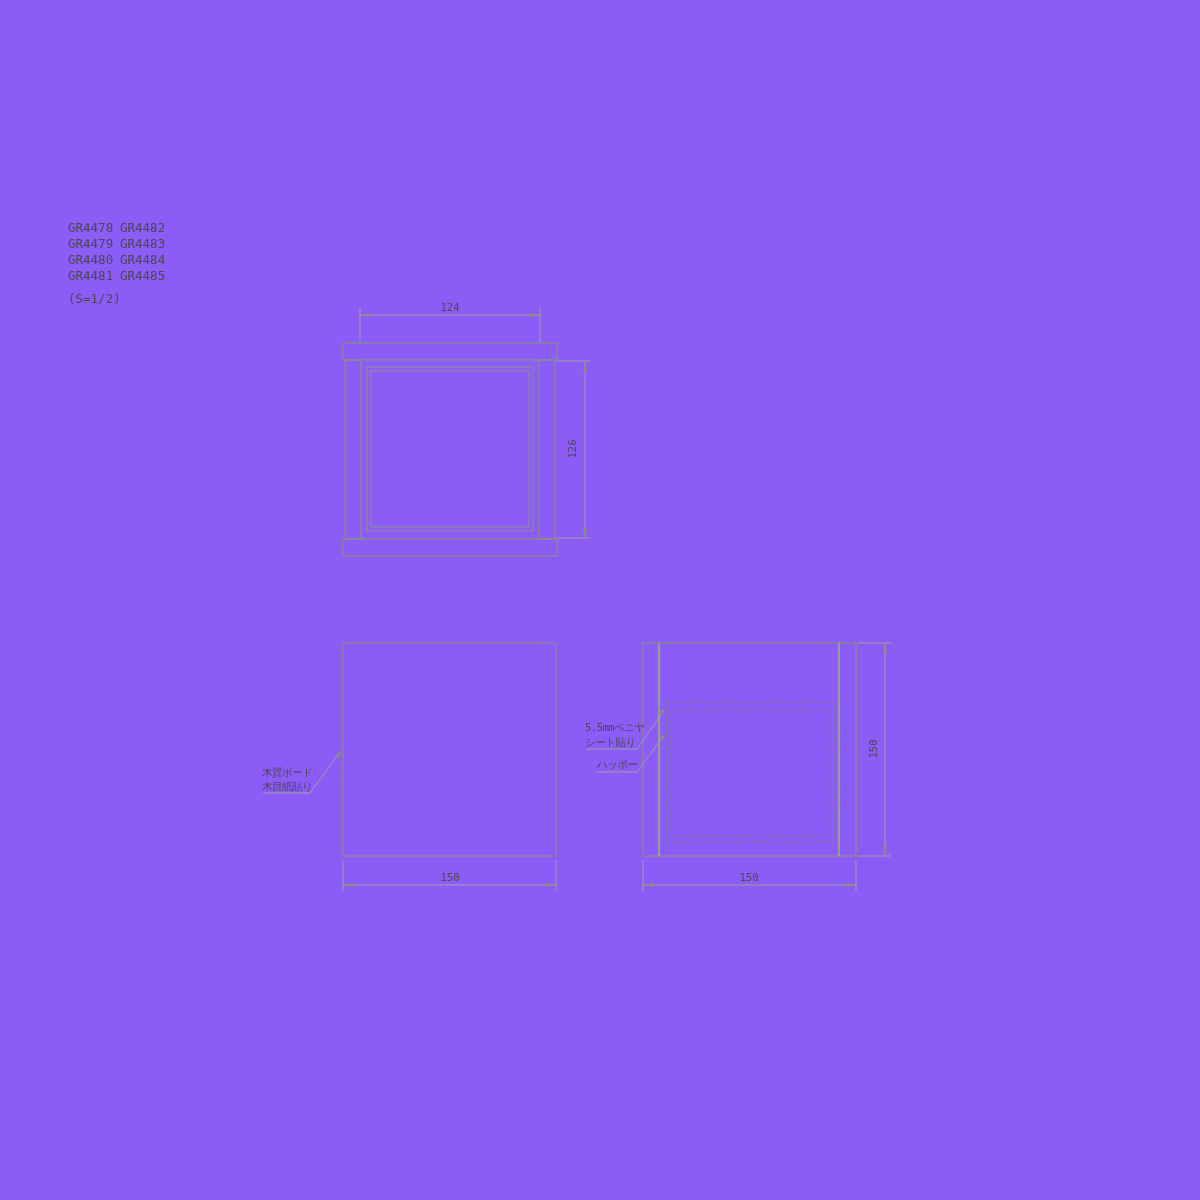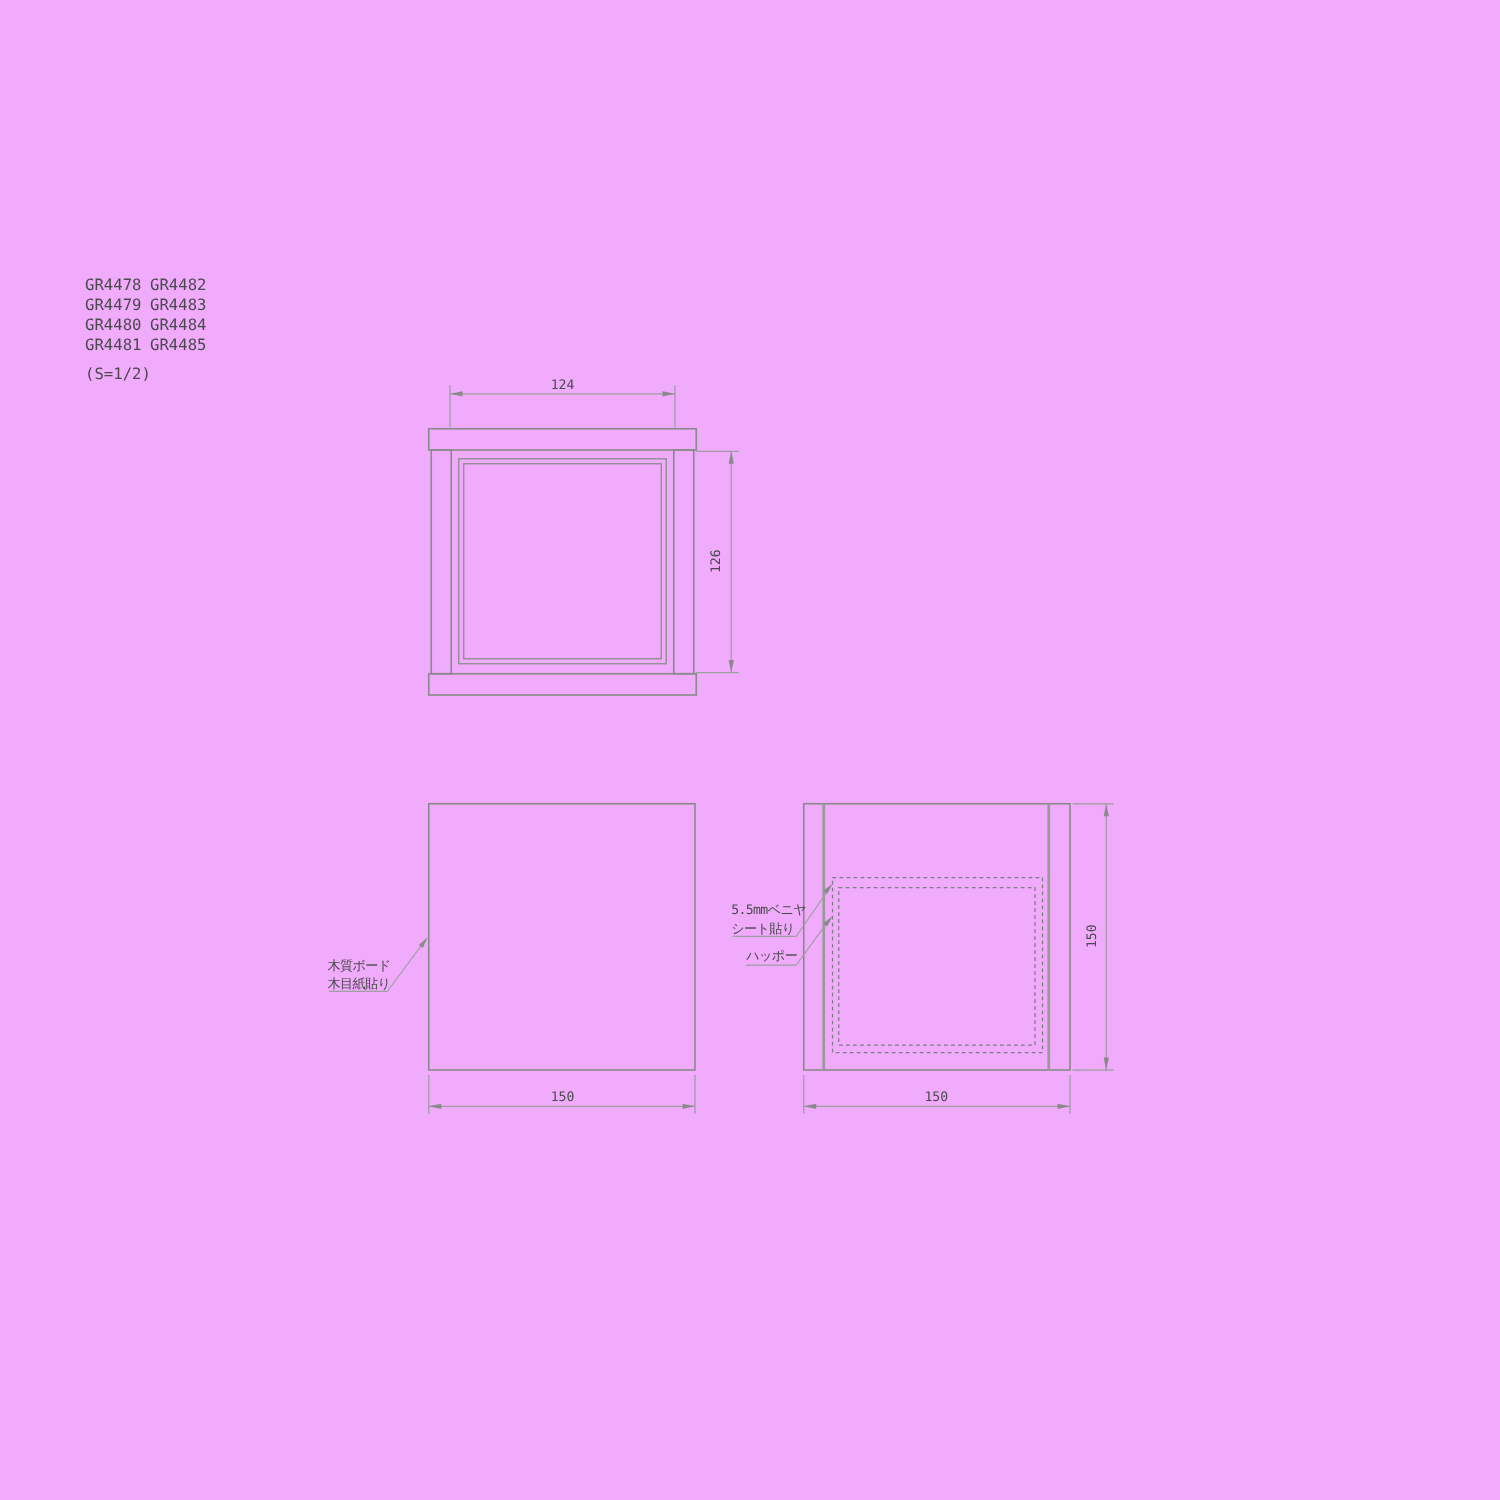--- a/index.html
+++ b/index.html
@@ -1,19 +1,19 @@
 <!DOCTYPE html>
 <html><head>
 <meta charset="utf-8">
 <style>
   html,body{margin:0;padding:0;background:#fff;}
   #canvas{
     position:relative;
     width:1200px;height:1200px;
-    background:#f0abfc;
+    background:#8b5cf6;
     font-family:"DejaVu Sans Mono","DejaVu Sans",sans-serif;
     overflow:hidden;
   }
   svg{display:block;}
   text{fill:#4a4a4a;}
   .id-text{font-size:12.5px;letter-spacing:0px;}
   .dim-text{font-size:10.5px;}
   .jp-label{font-size:10.5px;letter-spacing:-0.5px;}
   .obj{stroke:#8a8a8a;stroke-width:1.3;fill:none;}
   .obj-thin{stroke:#8f8f8f;stroke-width:1.1;fill:none;}

